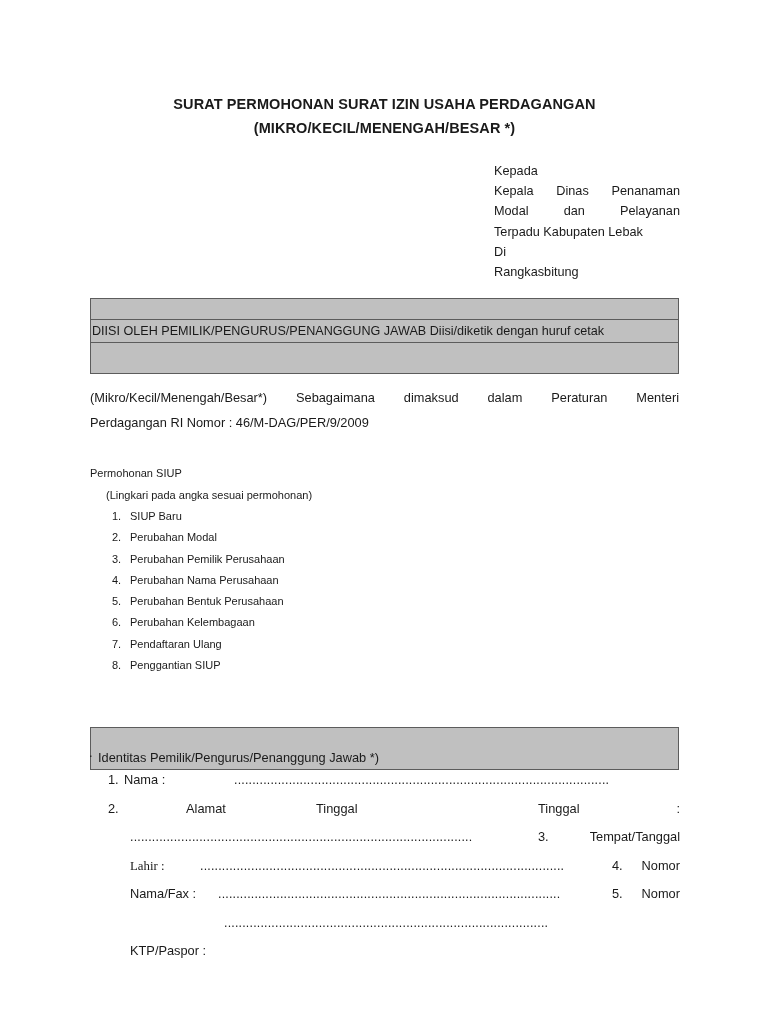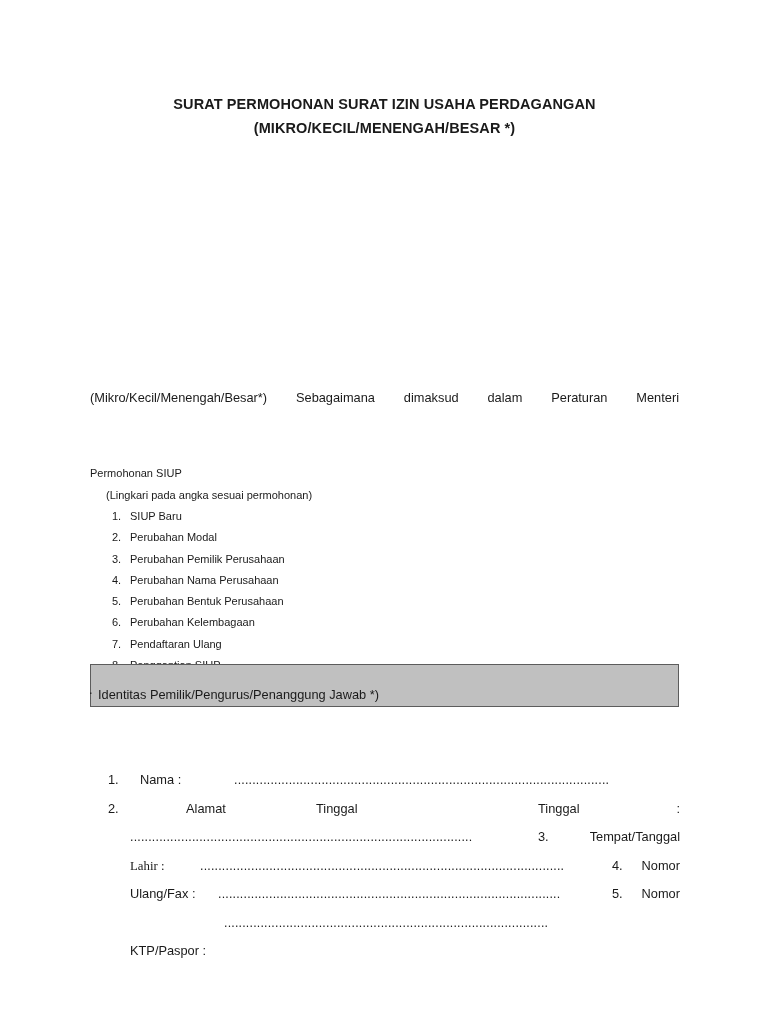--- a/index.html
+++ b/index.html
@@ -84,21 +84,21 @@
     line-height: 23px;
     padding-left: 1px;
     white-space: nowrap;
     overflow: hidden;
   }
   .banner-row.empty-lg { height: 30px; }
 
   #banner-diisi { top: 298px; }
 
   #banner-identitas {
-    top: 664px;
+    top: 727px;
     height: 43px;
   }
   .identitas-inner {
     position: absolute;
     left: -2px;
     bottom: 2px;
     font-size: 12.8px;
     line-height: 18px;
     white-space: nowrap;
   }
@@ -207,24 +207,38 @@
 </head>
 <body>
 
 <div class="page">
 
   <div class="title-block">
     <div class="title-line">SURAT PERMOHONAN SURAT IZIN USAHA PERDAGANGAN</div>
     <div class="title-line">(MIKRO/KECIL/MENENGAH/BESAR *)</div>
   </div>
 
-
+  <div class="address-block">
+    <span class="addr-plain">Kepada</span>
+    <span class="addr-justify">Kepala Dinas Penanaman</span>
+    <span class="addr-justify">Modal dan Pelayanan</span>
+    <span class="addr-plain">Terpadu Kabupaten Lebak</span>
+    <span class="addr-plain">Di</span>
+    <span class="addr-plain">Rangkasbitung</span>
+  </div>
+
+  <div class="banner" id="banner-diisi">
+    <div class="banner-row empty-sm"></div>
+    <div class="banner-row text-row">DIISI OLEH PEMILIK/PENGURUS/PENANGGUNG JAWAB Diisi/diketik dengan huruf cetak</div>
+    <div class="banner-row empty-lg"></div>
+  </div>
 
   <div class="para">
     <span class="ln j">(Mikro/Kecil/Menengah/Besar*) Sebagaimana dimaksud dalam Peraturan Menteri</span>
+    <span class="ln">Perdagangan RI Nomor : 46/M-DAG/PER/9/2009</span>
   </div>
 
   <div class="list-block">
     <div class="list-head">Permohonan SIUP</div>
     <div class="list-sub">(Lingkari pada angka sesuai permohonan)</div>
     <ul class="list-items">
       <li>
         <span class="li-num">1.</span>
         <span class="li-text">SIUP Baru</span>
       </li>
@@ -262,21 +276,21 @@
   <div class="banner" id="banner-identitas">
     <div class="identitas-inner">
       <span class="clip-marker">.</span><span>Identitas Pemilik/Pengurus/Penanggung Jawab *)</span>
     </div>
   </div>
 
   <div class="form-block">
 
     <div class="form-row">
       <span class="f-num">1.</span>
-      <span class="f-label" style="left:32px;">Nama :</span>
+      <span class="f-label" style="left:16px;">Nama :</span>
       <span class="f-dots" style="left:126px; width:400px;">.......................................................................................................</span>
     </div>
 
     <div class="form-row">
       <span class="f-num">2.</span>
       <span class="f-label" style="left:38px;margin-left:40px;">Alamat</span>
       <span class="f-label" style="left:208px;">Tinggal</span>
       <span class="f-label" style="left:384px;margin-left:46px;">Tinggal</span>
       <span class="f-right">:</span>
     </div>
@@ -288,21 +302,21 @@
     </div>
 
     <div class="form-row">
       <span class="f-label" style="left:22px;font-family:Liberation Serif, serif;">Lahir  :</span>
       <span class="f-dots" style="left:92px; width:406px;">....................................................................................................</span>
       <span class="f-tail" style="left:504px;">4.</span>
       <span class="f-right">Nomor</span>
     </div>
 
     <div class="form-row">
-      <span class="f-label" style="left:22px;">Ulang/Fax  :</span>
+      <span class="f-label" style="left:22px;">Nama/Fax  :</span>
       <span class="f-dots" style="left:110px; width:388px;">..............................................................................................</span>
       <span class="f-tail" style="left:504px;">5.</span>
       <span class="f-right">Nomor</span>
     </div>
 
     <div class="form-row">
       <span class="f-label" style="left:22px;margin-top:28px;">KTP/Paspor :</span>
       <span class="f-dots" style="left:116px; width:392px;">.........................................................................................</span>
     </div>
 

